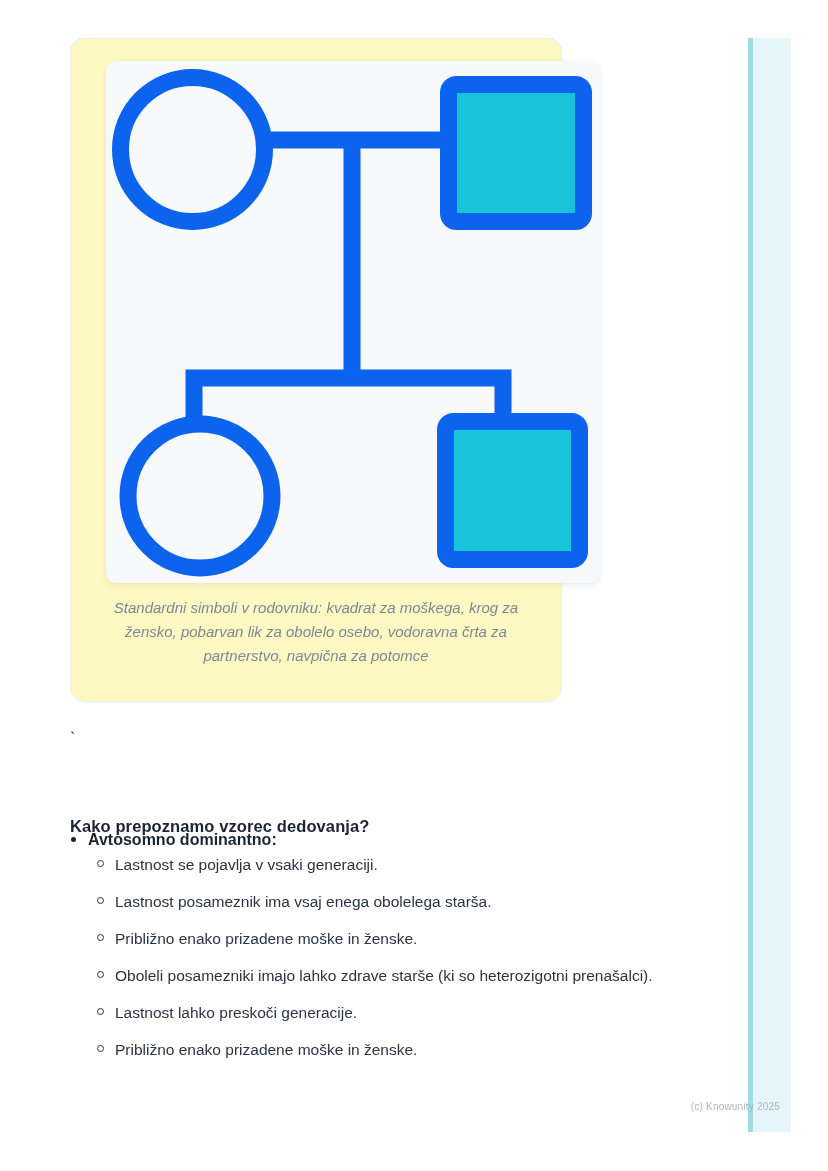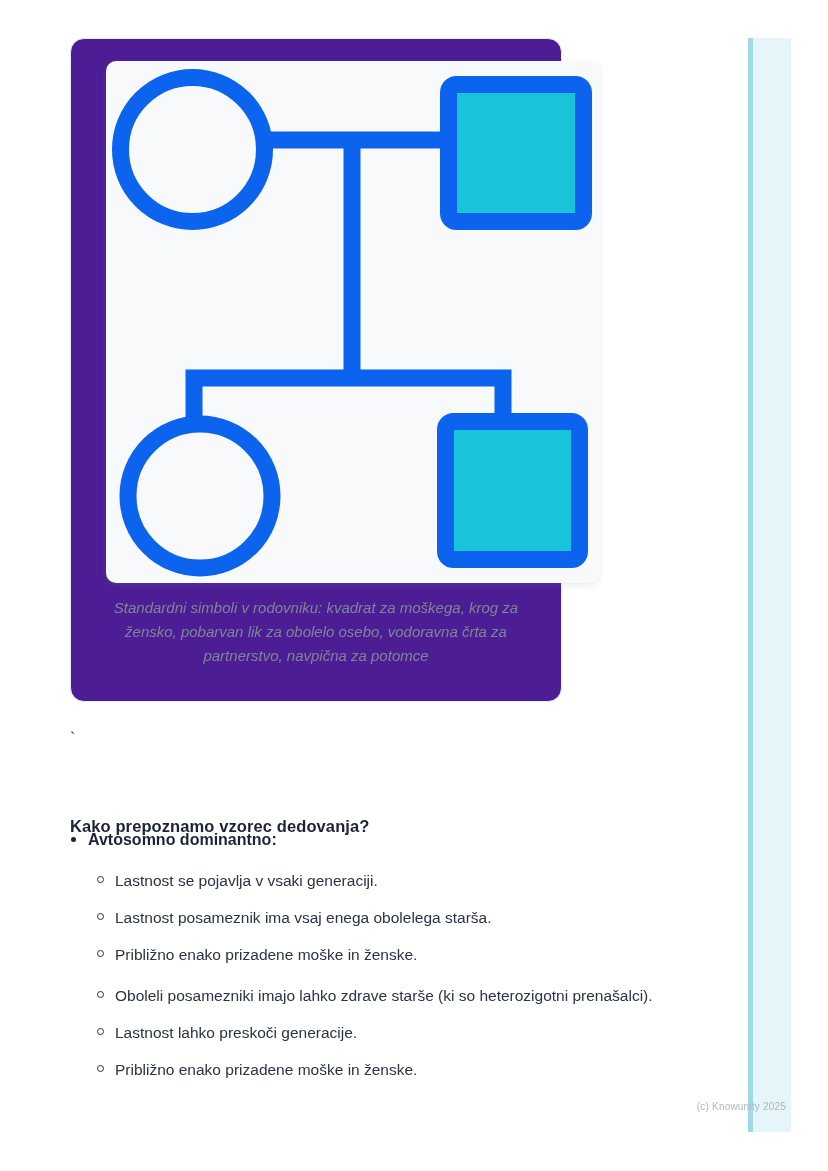--- a/index.html
+++ b/index.html
@@ -11,21 +11,21 @@
     font-family: "Liberation Sans", sans-serif;
     color: #242e3e;
     overflow: hidden;
   }
 
   
   .figure-card {
     position: absolute;
     left: 70px; top: 38px;
     width: 492px; height: 664px;
-    background: #4c1d95;
+    background: #fef9c3;
     border: 1px solid #e3edf4;
     border-radius: 14px;
   }
   .figure-panel {
     position: absolute;
     left: 35px; top: 22px;
     width: 494px; height: 522px;
     background: #f7f9fb;
     border-radius: 10px;
     box-shadow: 0 2px 6px rgba(120,140,160,0.18);
@@ -75,21 +75,21 @@
     color: #1c2434;
   }
   .bullet-dot {
     width: 5px; height: 5px;
     border-radius: 50%;
     background: #1c2434;
     margin-left: 8px;
     margin-right: 12px;
     flex: 0 0 auto;
   }
-  .l2-list { list-style: none; margin-top: 16px; }
+  .l2-list { list-style: none; margin-top: 0; }
   .l2-item {
     display: flex;
     align-items: flex-start;
     margin-bottom: 12px;
     font-size: 15.5px;
     line-height: 25px;
     color: #2a3444;
   }
   .bullet-ring {
     width: 7px; height: 7px;
@@ -106,21 +106,21 @@
   .side-bar {
     position: absolute;
     left: 748px; top: 38px;
     width: 43px; height: 1094px;
     background: #e6f5f9;
     border-left: 5px solid #9fdbe4;
     z-index: 1;
   }
   .watermark {
     position: absolute;
-    right: 42px; top: 1101px;
+    right: 48px; top: 1101px;
     font-size: 10px;
     color: #acb6c0;
     z-index: 2;
     letter-spacing: 0.2px;
   }
 </style>
 </head>
 <body>
 
 <div class="figure-card">

